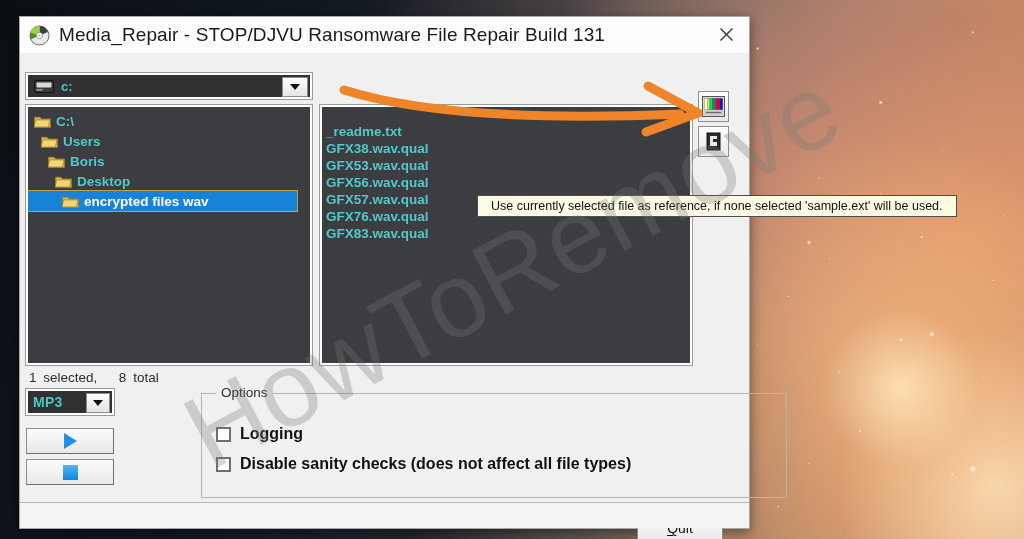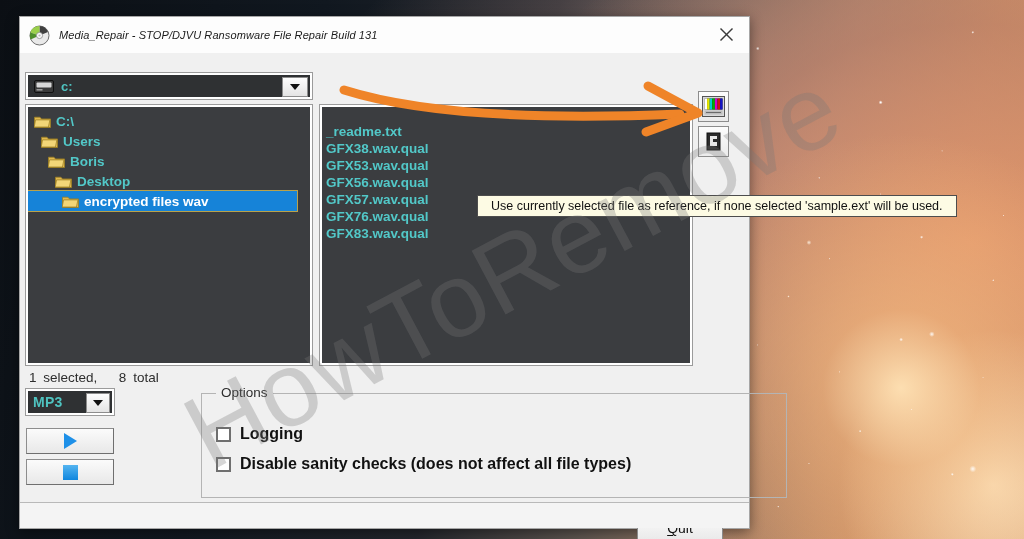--- a/index.html
+++ b/index.html
@@ -77,21 +77,21 @@
     border:1px solid #a6a6a6;
     box-shadow:0 3px 12px rgba(0,0,0,.45);
     display:flex; flex-direction:column;
   }
   #titlebar{
     height:36px; background:#fdfdfd; display:flex; align-items:center;
     padding-left:9px; flex:none; position:relative;
   }
   #app-icon{ width:21px;height:21px;flex:none;margin-right:9px; }
   #title-text{
-    font-size:11px; color:#1b1b1b; letter-spacing:.1px; white-space:nowrap;font-style:italic;
+    font-size:19px; color:#1b1b1b; letter-spacing:.1px; white-space:nowrap;
   }
   #close-btn{
     position:absolute; right:0; top:0; width:46px; height:35px;
     display:flex; align-items:center; justify-content:center; cursor:pointer;
   }
   #close-btn svg{ display:block; }
 
   
   #client{ flex:1; background:#f0f0f0; position:relative; }
 

